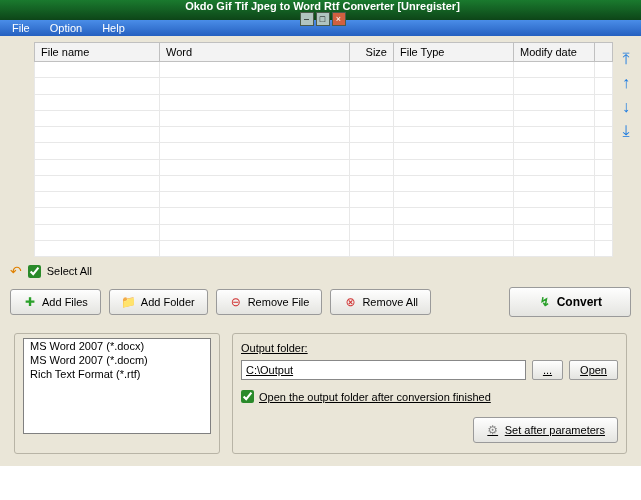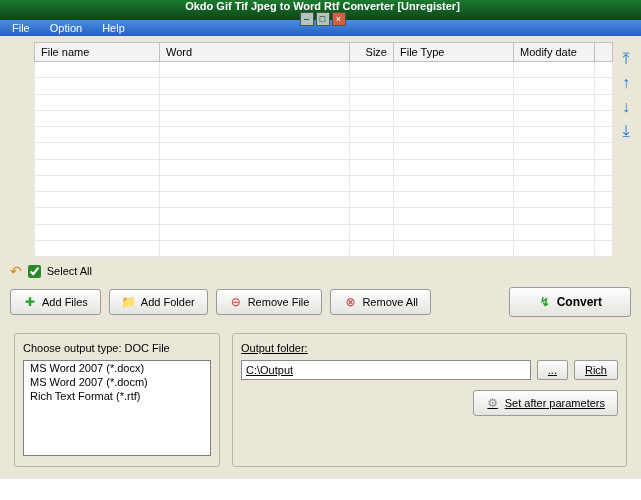--- a/index.html
+++ b/index.html
@@ -204,33 +204,36 @@
     </div>
     <div class="spacer"></div>
     <div class="btn big">
       <span class="ico" style="color:#2aa02a">↯</span>
       <span>Convert</span>
     </div>
   </div>
 
   <div class="bottom">
     <div class="fieldset left">
-      <div class="lbl">Choose output type:  DOC File</div>
       <div class="outtype">
         <div class="opt">MS Word 2007 (*.docx)</div>
         <div class="opt">MS Word 2007 (*.docm)</div>
         <div class="opt">Rich Text Format (*.rtf)</div>
       </div>
     </div>
     <div class="fieldset right">
       <div class="lbl">Output folder:</div>
       <div class="outrow">
         <input type="text" value="C:\Output" style="">
         <div class="sbtn">...</div>
-        <div class="sbtn">Rich</div>
+        <div class="sbtn">Open</div>
+      </div>
+      <div class="chkrow">
+        <input type="checkbox" checked="" style="">
+        <span>Open the output folder after conversion finished</span>
       </div>
       <div class="morerow">
         <div class="btn">
           <span class="ico" style="color:#888">⚙</span>
           <span>Set after parameters</span>
         </div>
       </div>
     </div>
   </div>
 

